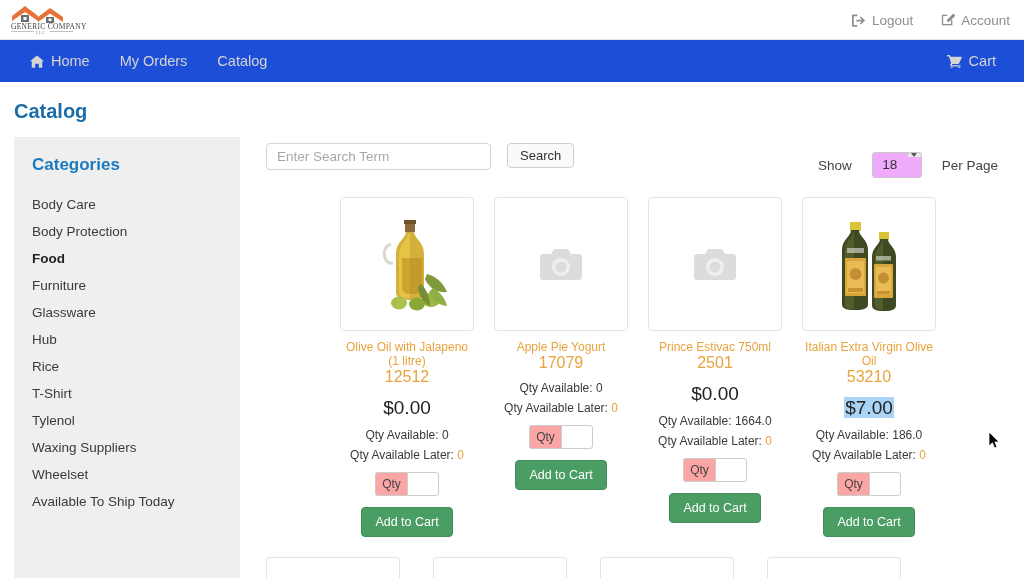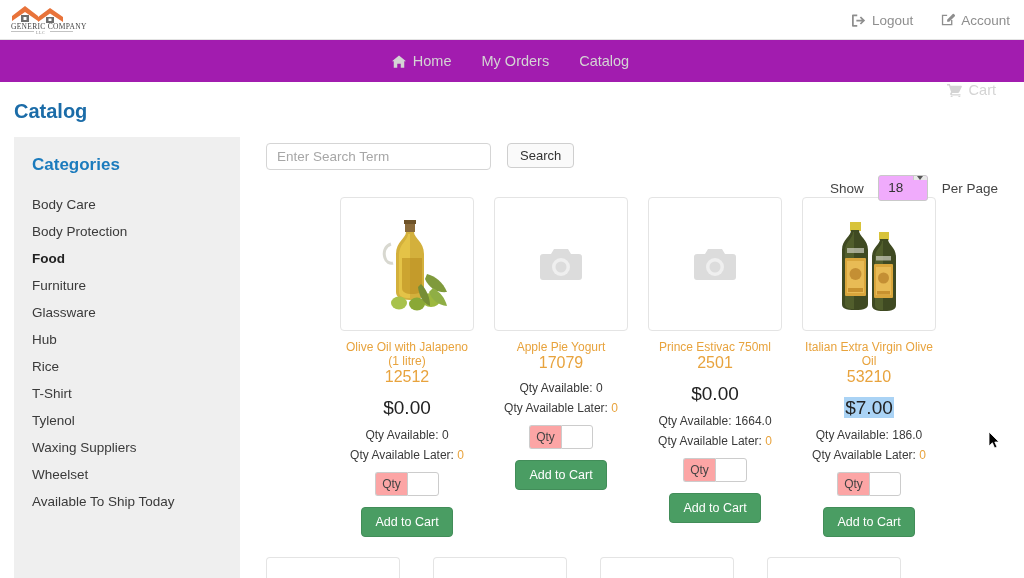--- a/index.html
+++ b/index.html
@@ -22,24 +22,23 @@
   .logo svg { display:block; }
   .util { position:absolute; right:14px; top:0; height:40px; display:flex; align-items:center; gap:28px; }
   .util a {
     color:#8e8e8e; text-decoration:none; font-size:13.5px;
     display:flex; align-items:center; gap:6px;
   }
   .util svg { display:block; fill:#8e8e8e; }
 
   
   .navbar {
-    height:42px; background:#a21caf; color:#cfcfcf;
+    height:42px; background:#1d4ed8; color:#cfcfcf;
     display:flex; align-items:center; padding:0 18px;
     position:relative;
-    flex-direction:column;
   }
   .nav-links { display:flex; align-items:center; }
   .nav-links a {
     color:#d4d4d4; text-decoration:none; font-size:14.5px;
     padding:0 15px; display:flex; align-items:center; gap:7px; height:42px; line-height:42px;
   }
   .nav-links a:first-child { padding-left:12px; }
   .navbar .cart {
     margin-left:auto; color:#d4d4d4; text-decoration:none; font-size:14.5px;
     display:flex; align-items:center; gap:7px; padding-right:10px;
@@ -83,21 +82,21 @@
   }
   .search-input::placeholder { color:#a7a7a7; }
   .search-btn {
     margin-left:16px; height:25px; padding:0 12px;
     background:#fafafa; border:1px solid #cfcfcf; border-radius:4px;
     font-size:13px; color:#333; cursor:pointer;
     font-family:"Liberation Sans", sans-serif;
   }
   .perpage {
     position:absolute; right:12px; top:9px;
-    display:flex; align-items:center; gap:14px; font-size:13.5px; color:#444;margin-top:23px;
+    display:flex; align-items:center; gap:20px; font-size:13.5px; color:#444;
   }
   .select-wrap {
     display:flex; align-items:flex-start; height:26px;
     border:1px solid #c9c9c9; border-radius:3px; background:#f0abfc; overflow:hidden;
   }
   .select-val { width:34px; text-align:center; line-height:24px; font-size:13.5px; color:#333; }
   .select-arrow {
     width:14px; background:#e9e9e9; border-left:1px solid #c9c9c9;
     display:flex; align-items:center; justify-content:center;
   }

